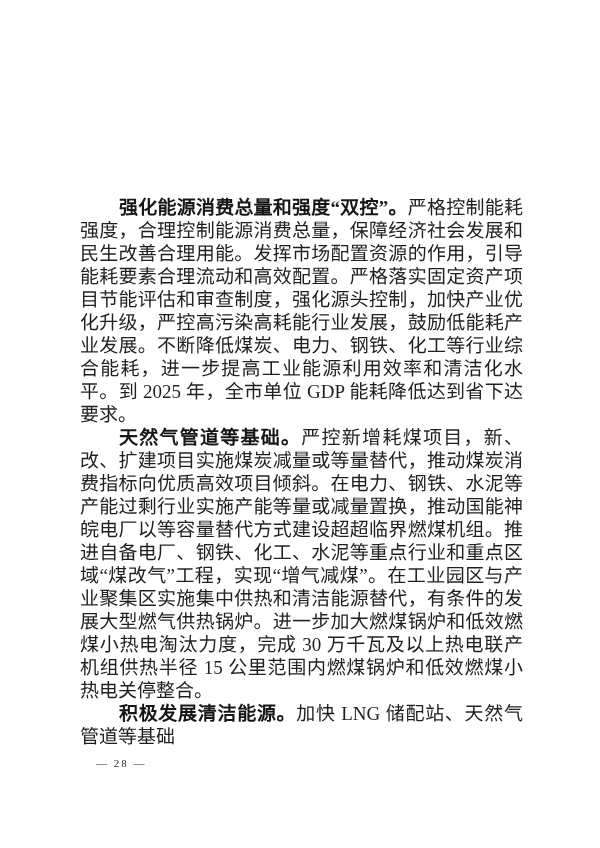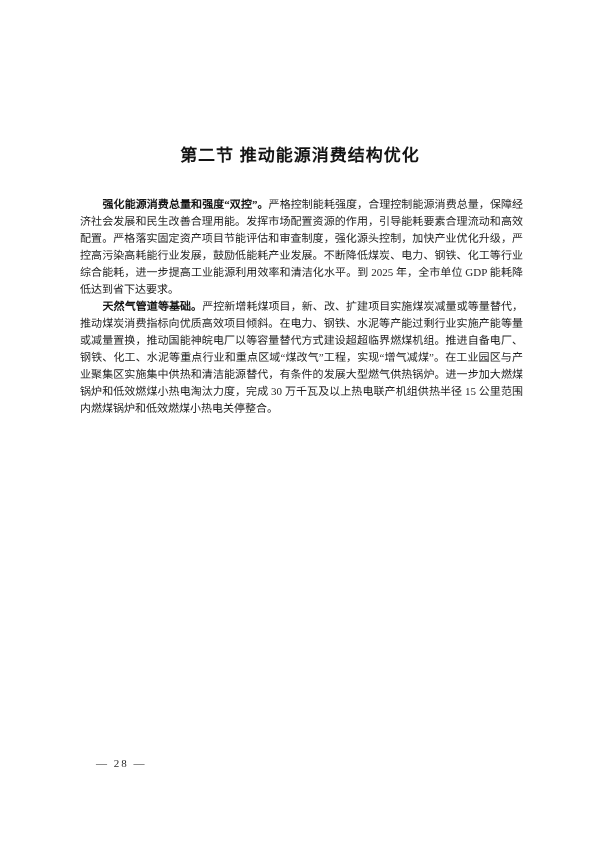--- a/index.html
+++ b/index.html
@@ -27,22 +27,22 @@
     font-weight: 700;
     font-size: 17px;
     letter-spacing: 1px;
     color: #141414;
   }
   .content {
     position: absolute;
     top: 196px;
     left: 80px;
     width: 443px;
-    font-size: 11px;
-    line-height: 17px;
+    font-size: 19px;
+    line-height: 23px;
     text-align: justify;
     text-justify: inter-character;
     color: #1f1f1f;
   }
   .para {
     margin: 0;
     text-indent: 2.05em;
   }
   .para .lead {
     font-weight: 700;
@@ -55,26 +55,26 @@
     font-size: 11px;
     letter-spacing: 2px;
     color: #2a2a2a;
   }
 </style>
 </head>
 <body>
 
 <div class="page">
 
-  <h1 class="section-title">第二节 推动能源消费结构优化</h1>
 
   <div class="content">
 
     <p class="para"><span class="lead">强化能源消费总量和强度“双控”。</span><span>严格控制能耗强度，合理控制能源消费总量，保障经济社会发展和民生改善合理用能。发挥市场配置资源的作用，引导能耗要素合理流动和高效配置。严格落实固定资产项目节能评估和审查制度，强化源头控制，加快产业优化升级，严控高污染高耗能行业发展，鼓励低能耗产业发展。不断降低煤炭、电力、钢铁、化工等行业综合能耗，进一步提高工业能源利用效率和清洁化水平。到 2025 年，全市单位 GDP 能耗降低达到省下达要求。</span></p>
 
     <p class="para"><span class="lead">天然气管道等基础。</span><span>严控新增耗煤项目，新、改、扩建项目实施煤炭减量或等量替代，推动煤炭消费指标向优质高效项目倾斜。在电力、钢铁、水泥等产能过剩行业实施产能等量或减量置换，推动国能神皖电厂以等容量替代方式建设超超临界燃煤机组。推进自备电厂、钢铁、化工、水泥等重点行业和重点区域“煤改气”工程，实现“增气减煤”。在工业园区与产业聚集区实施集中供热和清洁能源替代，有条件的发展大型燃气供热锅炉。进一步加大燃煤锅炉和低效燃煤小热电淘汰力度，完成 30 万千瓦及以上热电联产机组供热半径 15 公里范围内燃煤锅炉和低效燃煤小热电关停整合。</span></p>
 
+    <p class="para"><span class="lead">积极发展清洁能源。</span><span>加快 LNG 储配站、天然气管道等基础</span></p>
 
   </div>
 
   <div class="page-number">— 28 —</div>
 
 </div>
 
 </body></html>

